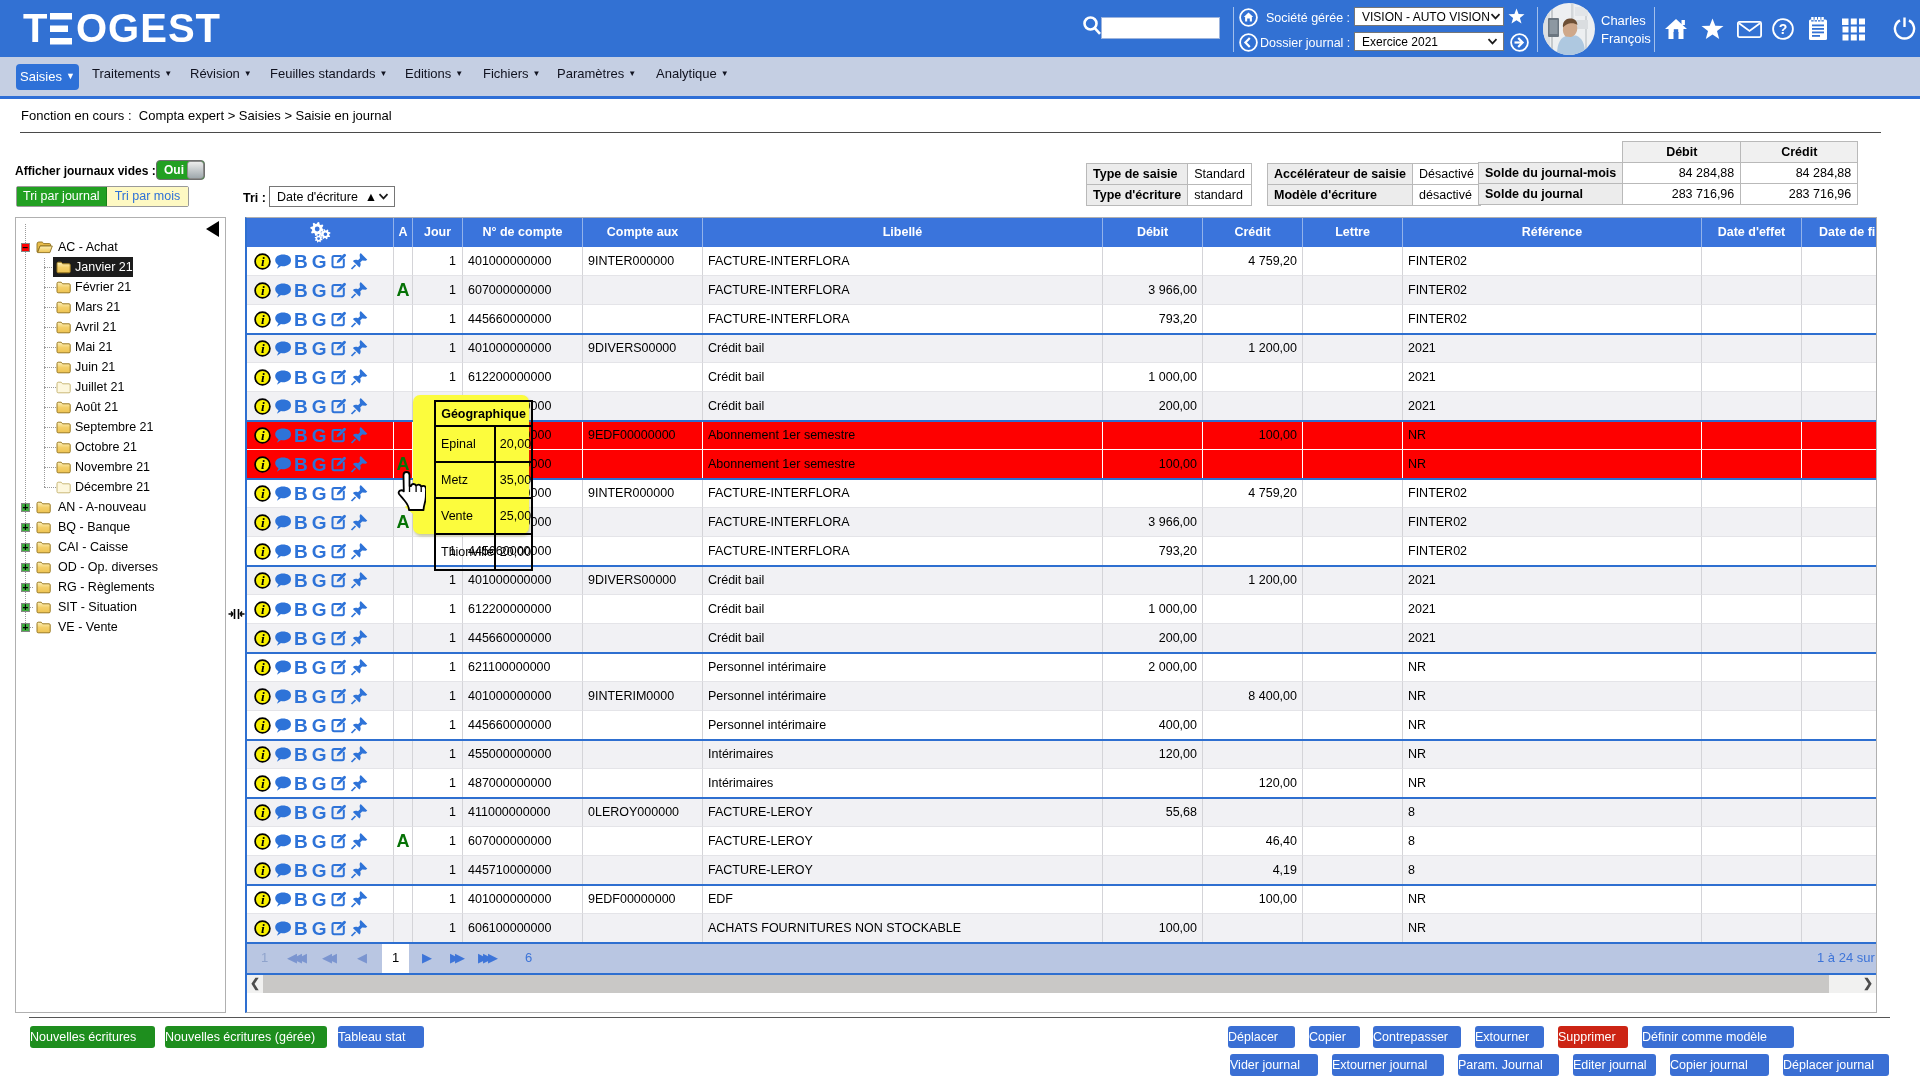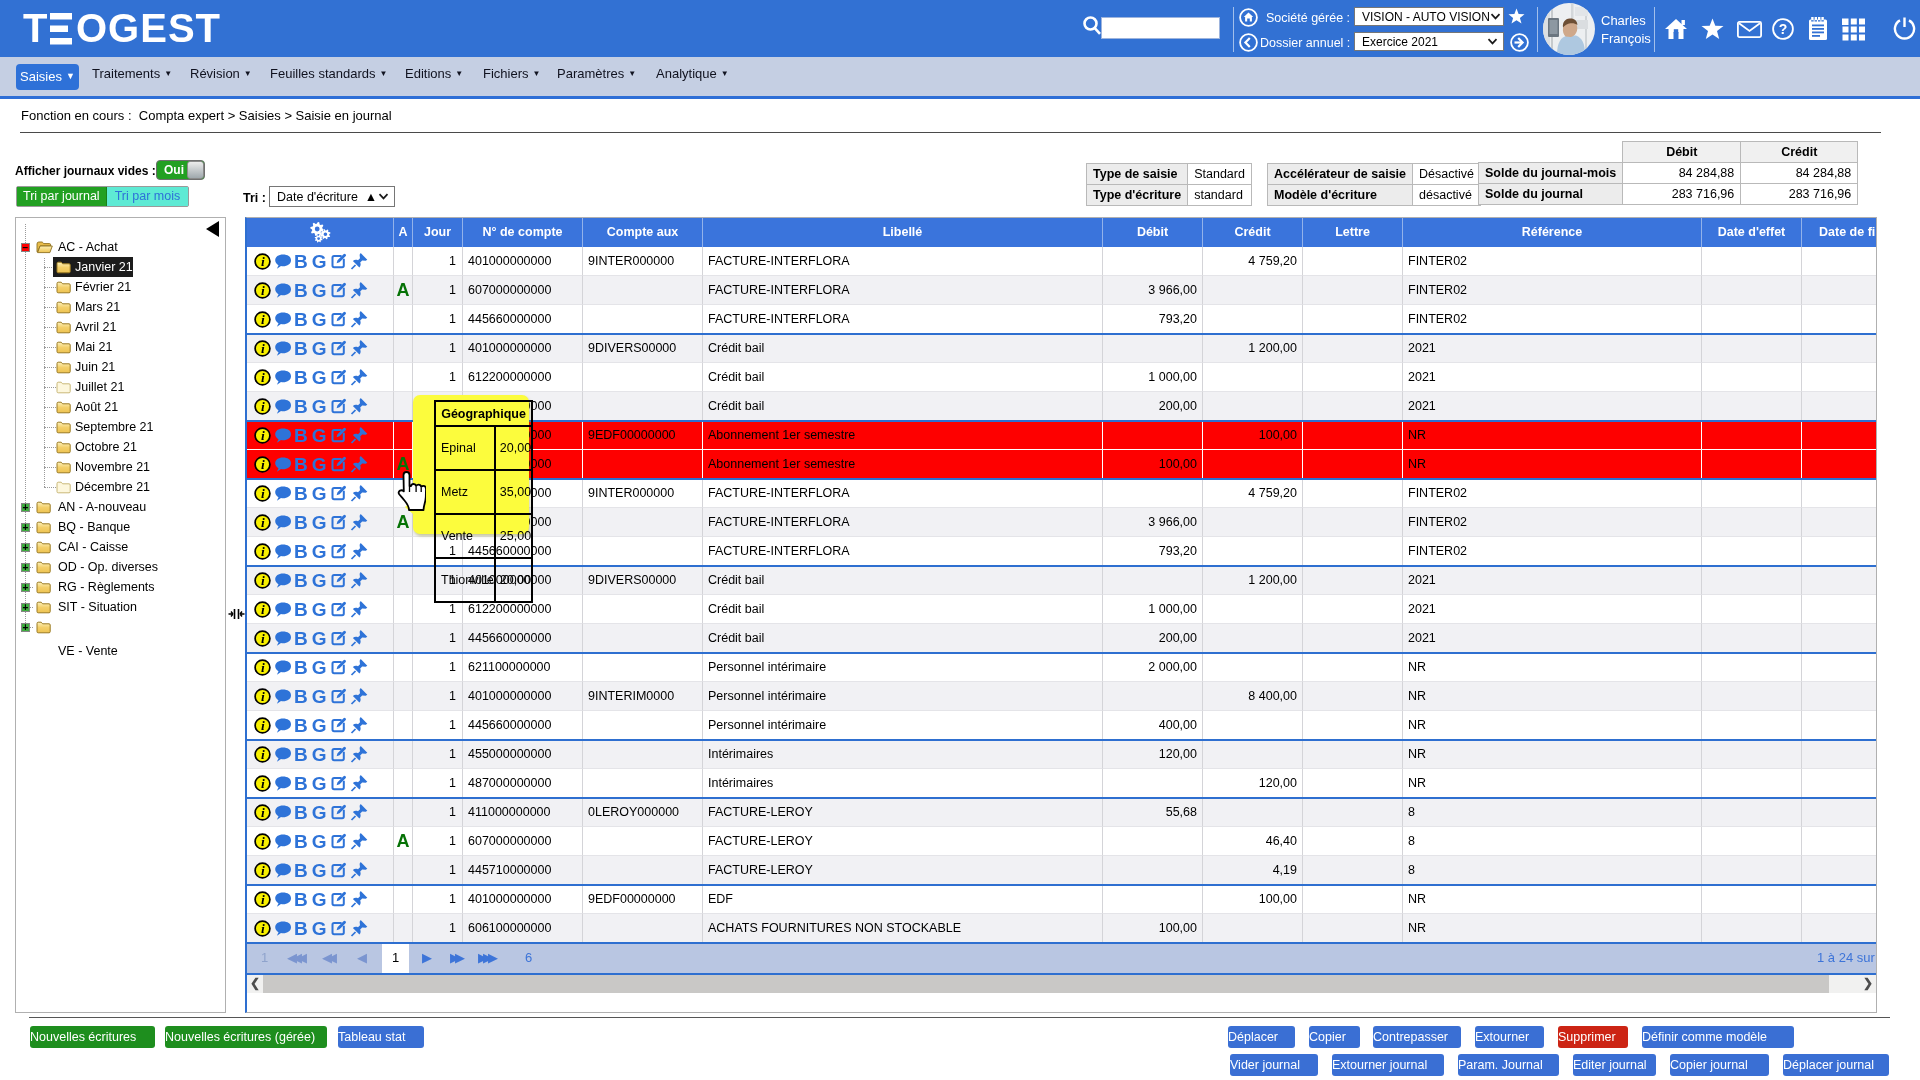--- a/index.html
+++ b/index.html
@@ -12,21 +12,21 @@
 #misaisies .ar{color:#fff;font-size:9px;vertical-align:2px;margin-left:4px}
 #crumb{position:absolute;left:21px;top:108px;font-size:13px;color:#000}
 #crumbline{position:absolute;left:20px;top:132px;width:1861px;height:1px;background:#4a4a4a}
 #botline{position:absolute;left:29px;top:1017px;width:1861px;height:1px;background:#555}
 .lbl{font-weight:bold;font-size:12px;color:#000}
 #toggle{position:absolute;left:156px;top:160px;width:49px;height:20px;border:1px solid #6f6f6f;border-radius:4px;background:#22a022;overflow:hidden}
 #toggle span{position:absolute;left:7px;top:2px;color:#fff;font-size:12px;font-weight:bold}
 #toggle i{position:absolute;right:0px;top:0px;width:17px;height:18px;background:linear-gradient(#ececec,#9fa8ad);border:1px solid #8a8a8a;border-radius:3px}
 #tribtns{position:absolute;left:16px;top:186px;height:21px;border:1px solid #9a9a9a;background:#fff;border-radius:2px;display:flex}
 #tribtns .g{background:#22a022;color:#fff;font-size:12.5px;line-height:19px;padding:0 6px;border-right:1px solid #188018}
-#tribtns .w{background:#5eead4;color:#2e71d8;font-size:12.5px;line-height:19px;padding:0 8px}
+#tribtns .w{background:#fef9c3;color:#2e71d8;font-size:12.5px;line-height:19px;padding:0 8px}
 .sel{border:1px solid #767676;background:#fff;font-size:12.5px;color:#000;display:flex;align-items:center}
 .sel .tx{padding-left:7px;white-space:nowrap}
 table.sum{border-collapse:collapse;font-size:12.5px}
 table.sum td{border:1px solid #b9b9b9;height:21px;padding:0 6px;background:#fff;white-space:nowrap}
 table.sum td.l{background:#ececec;font-weight:bold}
 table.sum td.r{text-align:right}
 table.sum td.h{background:#f0f0f0;font-weight:bold;text-align:center}
 table.sum td.n{border:none;background:transparent}
 #treepanel{position:absolute;left:15px;top:217px;width:211px;height:796px;border:1px solid #b0b0b0;background:#fff}
 .tn{position:absolute;font-size:12.5px;color:#000;white-space:nowrap;height:20px;line-height:20px}
@@ -60,21 +60,21 @@
 #hthumb{position:absolute;left:16px;top:757px;width:1566px;height:18px;background:#c9c8c6}
 .sbtn{position:absolute;top:757px;width:16px;height:18px;background:#f1f1f0;color:#4d4d4d;font-size:12px;font-weight:bold;text-align:center;line-height:17px}
 .btn{position:absolute;height:22px;border-radius:3px;color:#fff;font-size:12.5px;text-align:left;border:none;white-space:nowrap}
 .btn.bl{background:#3a6fd4}
 .btn.gr{background:#1e8e1e}
 .btn.rd{background:#cc2414}
 #tip{position:absolute;left:413px;top:395px;width:116px;height:139px;background:#fcfc3d;border-radius:7px;z-index:40;box-shadow:1px 2px 3px rgba(120,120,0,.35)}
 #tip table{border-collapse:collapse;position:absolute;left:21px;top:5px}
 #tip td{border:2px solid #000;font-size:12.5px;color:#000;padding:0}
 #tip .th{font-weight:bold;text-align:center;height:25px;width:101px}
-#tip .na{width:61px;height:44px;padding-left:5px}
+#tip .na{width:61px;height:36px;padding-left:5px}
 #tip .va{width:40px;padding-left:4px}
 
 </style></head><body>
 <div id="topbar"></div>
 <div class="abs" style="left:23px;top:9px;width:220px;height:40px">
 <svg width="205" height="40" viewBox="0 0 205 40">
 <text x="0" y="33" font-family="Liberation Sans" font-weight="bold" font-size="40" fill="#fff" letter-spacing="1">T</text>
 <rect x="27" y="4" width="22" height="6.5" fill="#fff"></rect>
       <rect x="27" y="16.5" width="18" height="6.5" fill="#fff"></rect>
       <rect x="27" y="29" width="22" height="6.5" fill="#fff"></rect>
@@ -97,21 +97,21 @@
       <path d="M1.5 1.2 L5.5 5.4 L9.5 1.2" stroke="#1a1a1a" stroke-width="1.7" fill="none"></path>
     </svg>
   </div>
 <svg class="abs" style="left:1508px;top:8px" width="17" height="17" viewBox="0 0 17 17">
     <path d="M8.5 0.5 L10.6 6 L16.5 6.2 L11.9 9.9 L13.5 15.6 L8.5 12.3 L3.5 15.6 L5.1 9.9 L0.5 6.2 L6.4 6 Z" fill="#fff"></path>
   </svg>
 <svg class="abs" style="left:1239px;top:33px" width="19" height="19" viewBox="0 0 19 19">
     <circle cx="9.5" cy="9.5" r="8.4" fill="none" stroke="#fff" stroke-width="1.8"></circle>
     <path d="M10.8 5 L6.4 9.5 L10.8 14" fill="none" stroke="#fff" stroke-width="2.2"></path>
   </svg>
-<div class="abs" style="left:1260px;top:36px;font-size:12.5px;color:#fff">Dossier annuel :</div>
+<div class="abs" style="left:1260px;top:36px;font-size:12.5px;color:#fff">Dossier journal :</div>
 <div class="sel abs" style="left:1354px;top:32px;width:150px;height:19px;font-size:12px">
     <span class="tx">Exercice 2021</span>
     <svg width="11" height="7" viewBox="0 0 11 7" style="margin-left:auto;margin-right:5px;flex:0 0 auto">
       <path d="M1.5 1.2 L5.5 5.4 L9.5 1.2" stroke="#1a1a1a" stroke-width="1.7" fill="none"></path>
     </svg>
   </div>
 <svg class="abs" style="left:1510px;top:33px" width="19" height="19" viewBox="0 0 19 19">
     <circle cx="9.5" cy="9.5" r="8.4" fill="none" stroke="#fff" stroke-width="1.8"></circle>
     <path d="M8.2 5 L12.6 9.5 L8.2 14" fill="none" stroke="#fff" stroke-width="2.2"></path>
     <path d="M4.5 9.5 H12" stroke="#fff" stroke-width="2.2"></path>
@@ -490,21 +490,21 @@
 <div class="abs" style="left:20px;top:402px"><svg width="15" height="14" viewBox="0 0 15 14">
         <defs>
           <linearGradient id="fg2" x1="0" y1="0" x2="0" y2="1">
             <stop offset="0" stop-color="#fdf2bb"></stop>
             <stop offset="0.5" stop-color="#f3cf6a"></stop>
             <stop offset="1" stop-color="#eec351"></stop>
           </linearGradient>
         </defs>
         <path d="M1 3.6 Q1 2.2 2.2 2.2 H5.2 L6.6 3.8 H13 Q14.2 3.8 14.2 5 V11.6 Q14.2 12.8 13 12.8 H2.2 Q1 12.8 1 11.6 Z" fill="url(#fg2)" stroke="#9a7a22" stroke-width="1"></path>
       </svg></div>
-<div class="tn" style="left:42px;top:423px">VE - Vente</div>
+<div class="tn" style="left:42px;top:399px">VE - Vente</div>
 </div>
 <svg class="abs" style="left:228px;top:605px" width="17" height="18" viewBox="0 0 17 18">
     <path d="M6.5 4 V14 M10.5 4 V14" stroke="#000" stroke-width="1.6"></path>
     <path d="M5 9 L0.5 9 M5 9 L3 6.5 M5 9 L3 11.5" stroke="#000" stroke-width="1.4"></path>
     <path d="M12 9 L16.5 9 M12 9 L14 6.5 M12 9 L14 11.5" stroke="#000" stroke-width="1.4"></path>
   </svg>
 <div id="gridpanel">
 <div id="ghead">
 <div class="hc" style="left:0px;width:147px"><svg style="margin-top:4px" width="22" height="21" viewBox="0 0 22 21">
           <path fill-rule="evenodd" d="M15.17 7.70 L14.89 9.04 L12.78 9.46 L12.21 10.31 L12.63 12.42 L11.49 13.18 L9.70 11.98 L8.70 12.18 L7.50 13.97 L6.16 13.69 L5.74 11.58 L4.89 11.01 L2.78 11.43 L2.02 10.29 L3.22 8.50 L3.02 7.50 L1.23 6.30 L1.51 4.96 L3.62 4.54 L4.19 3.69 L3.77 1.58 L4.91 0.82 L6.70 2.02 L7.70 1.82 L8.90 0.03 L10.24 0.31 L10.66 2.42 L11.51 2.99 L13.62 2.57 L14.38 3.71 L13.18 5.50 L13.38 6.50 Z M10.60 7.00 A2.4 2.4 0 1 0 5.80 7.00 A2.4 2.4 0 1 0 10.60 7.00 Z M21.19 14.22 L20.70 15.12 L19.07 14.91 L18.49 15.37 L18.35 17.02 L17.38 17.31 L16.37 16.00 L15.63 15.92 L14.38 16.99 L13.48 16.50 L13.69 14.87 L13.23 14.29 L11.58 14.15 L11.29 13.18 L12.60 12.17 L12.68 11.43 L11.61 10.18 L12.10 9.28 L13.73 9.49 L14.31 9.03 L14.45 7.38 L15.42 7.09 L16.43 8.40 L17.17 8.48 L18.42 7.41 L19.32 7.90 L19.11 9.53 L19.57 10.11 L21.22 10.25 L21.51 11.22 L20.20 12.23 L20.12 12.97 Z M18.20 12.20 A1.8 1.8 0 1 0 14.60 12.20 A1.8 1.8 0 1 0 18.20 12.20 Z M13.52 17.39 L13.29 18.14 L12.01 18.22 L11.64 18.66 L11.81 19.93 L11.12 20.30 L10.16 19.45 L9.59 19.50 L8.81 20.52 L8.06 20.29 L7.98 19.01 L7.54 18.64 L6.27 18.81 L5.90 18.12 L6.75 17.16 L6.70 16.59 L5.68 15.81 L5.91 15.06 L7.19 14.98 L7.56 14.54 L7.39 13.27 L8.08 12.90 L9.04 13.75 L9.61 13.70 L10.39 12.68 L11.14 12.91 L11.22 14.19 L11.66 14.56 L12.93 14.39 L13.30 15.08 L12.45 16.04 L12.50 16.61 Z M11.00 16.60 A1.4 1.4 0 1 0 8.20 16.60 A1.4 1.4 0 1 0 11.00 16.60 Z" fill="#fff"></path>

